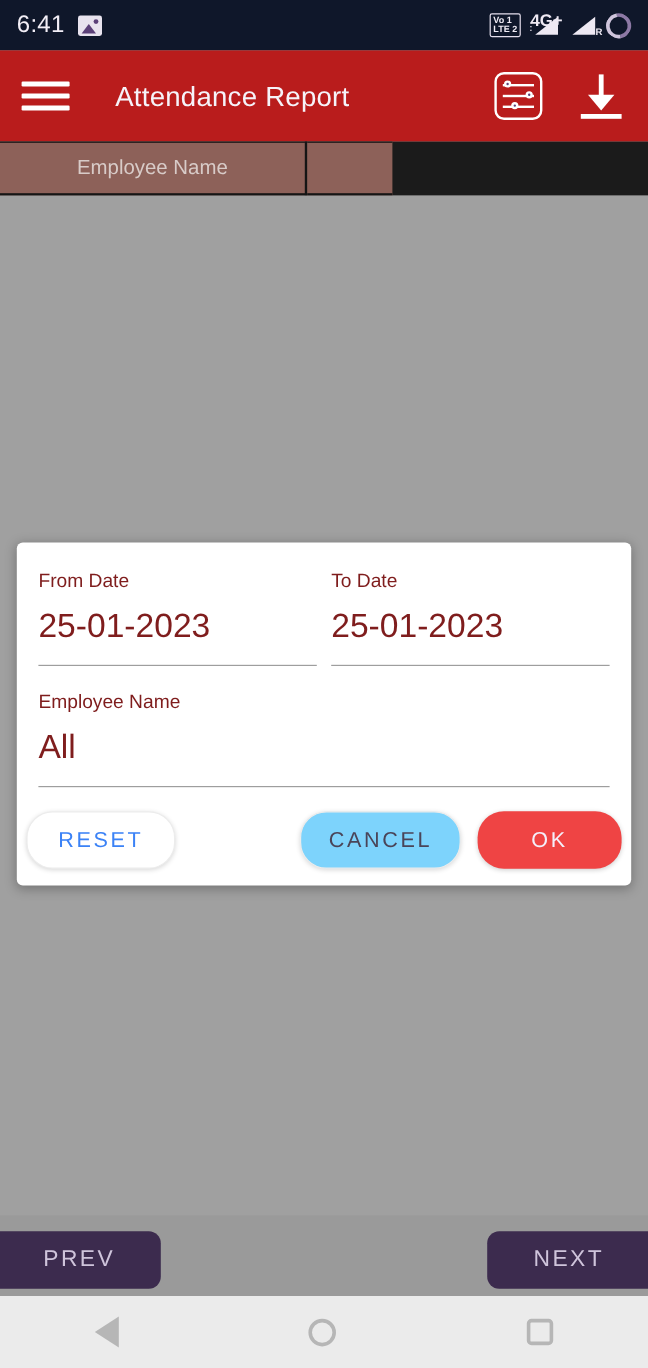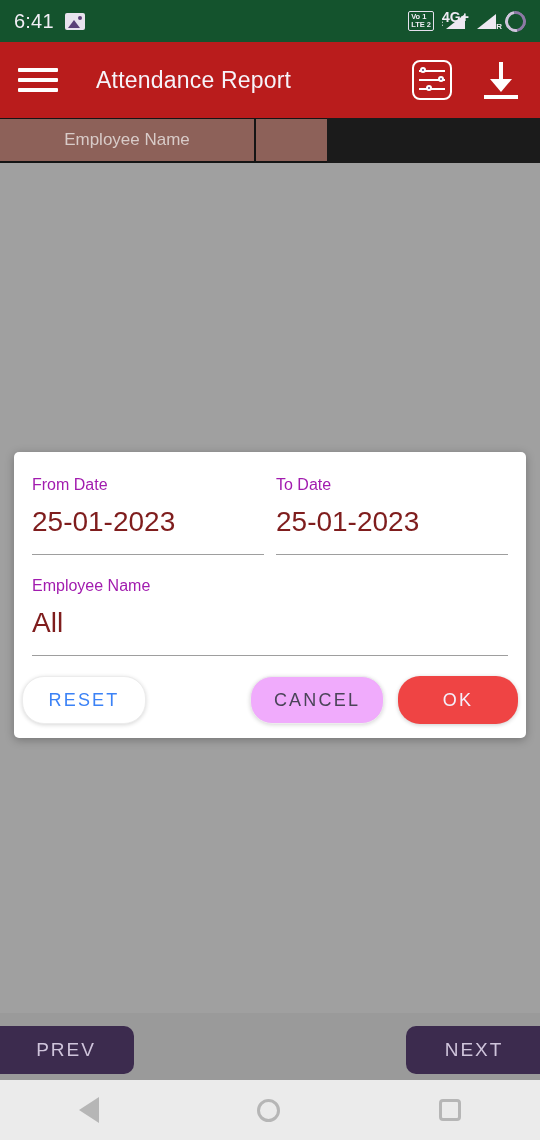--- a/index.html
+++ b/index.html
@@ -7,21 +7,21 @@
     width:540px; height:1140px;
     font-family:"Liberation Sans", sans-serif;
     overflow:hidden;
     background:#a0a0a0;
   }
   #screen { position:relative; width:540px; height:1140px; }
 
   
   .statusbar {
     position:absolute; top:0; left:0; width:540px; height:42px;
-    background:#14532d; color:#efeaf4;
+    background:#0f172a; color:#efeaf4;
     display:flex; align-items:center; padding:0 14px;
   }
   .clock { font-size:20px; letter-spacing:.2px; color:#f2eef6; }
   .sb-left { display:flex; align-items:center; gap:11px; }
   .sb-right { margin-left:auto; display:flex; align-items:center; gap:9px; }
   .img-icon {
     width:20px; height:17px; background:#e8e3ee; border-radius:2px;
     position:relative; overflow:hidden;
   }
   .img-icon::before{
@@ -154,41 +154,41 @@
     position:absolute; left:14px; top:452px; width:512px; height:286px;
     background:#ffffff; border-radius:5px;
     box-shadow:0 2px 10px rgba(0,0,0,.28);
     padding:24px 18px 0 18px;
   }
   .field-row { display:flex; gap:0; }
   .field { position:relative; }
   .field.half { width:238px; }
   .field.half + .field.half { margin-left:12px; }
   .field.full { width:476px; }
-  .f-label { font-size:16px; color:#a21caf; margin-bottom:12px; display:block; }
+  .f-label { font-size:16px; color:#7f1d1d; margin-bottom:12px; display:block; }
   .f-value {
     font-size:28px; color:#7f1d1d; padding-bottom:16px;
     border-bottom:1.4px solid #9e9e9e; cursor:pointer; white-space:nowrap;
   }
   .field.full { margin-top:22px; }
   .dlg-actions {
     position:absolute; left:8px; right:8px; bottom:14px;
     display:flex; align-items:center;
   }
   .btn {
     border-radius:22px; font-size:18px; letter-spacing:2.2px;
     display:flex; align-items:center; justify-content:center; cursor:pointer;
     height:48px;
   }
   .btn-reset {
     width:124px; background:#fff; color:#3b82f6;
     border:1px solid #ececec; box-shadow:0 1px 4px rgba(0,0,0,.16);
   }
   .btn-cancel {
-    width:134px; background:#f0abfc; color:#4a4458; margin-left:auto;
+    width:134px; background:#7dd3fc; color:#4a4458; margin-left:auto;
     border:1px solid #ececec; box-shadow:0 1px 4px rgba(0,0,0,.16);
   }
   .btn-ok {
     width:120px; background:#ef4444; color:#f4effa; margin-left:14px;
     border:none; box-shadow:0 1px 4px rgba(0,0,0,.2);
   }
 </style>
 </head>
 <body>
 

